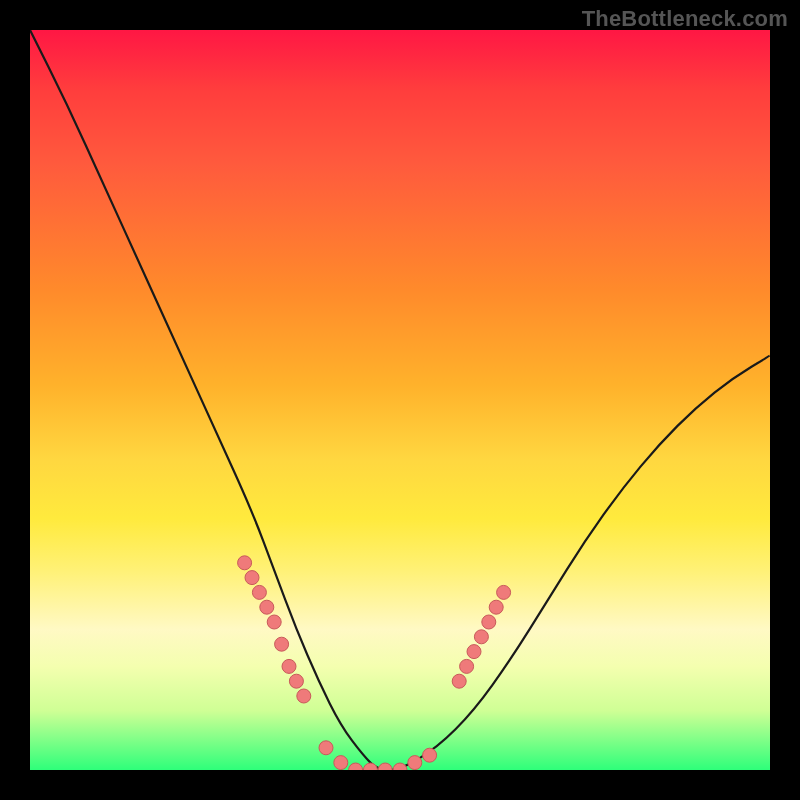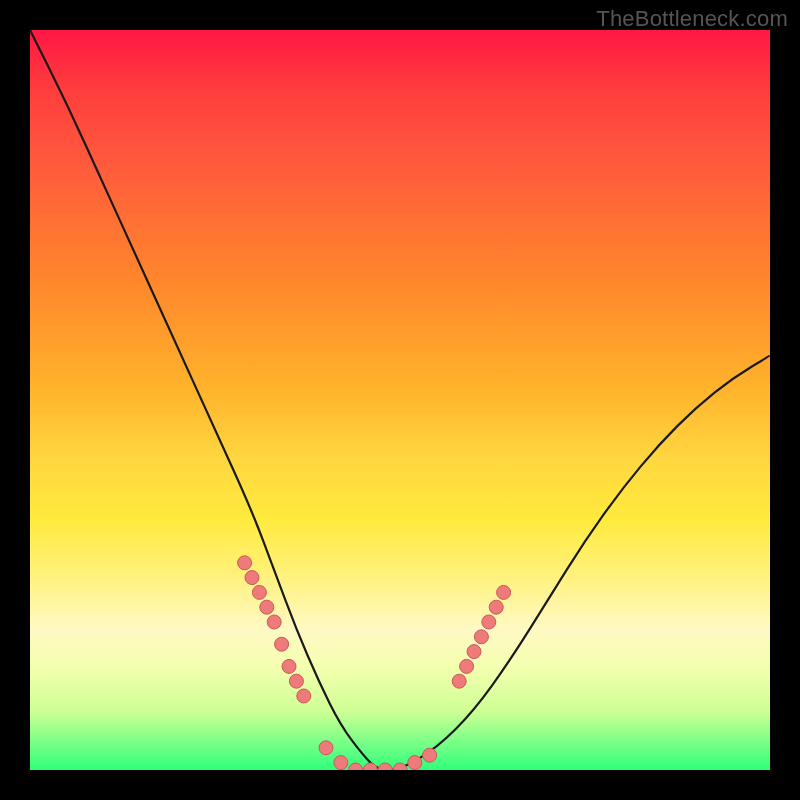--- a/index.html
+++ b/index.html
@@ -37,21 +37,21 @@
       #cfff95 92%,
       #2eff7a 100%
     );
   }
   .watermark {
     position: absolute;
     top: 6px;
     right: 12px;
     color: #555;
     font-size: 22px;
-    font-weight: 400;
+    font-weight: 700;
     letter-spacing: 0.2px;
   }
   svg.curve {
     position: absolute;
     left: 0; top: 0;
     width: 740px; height: 740px;
   }
 </style>
 </head>
 <body>

